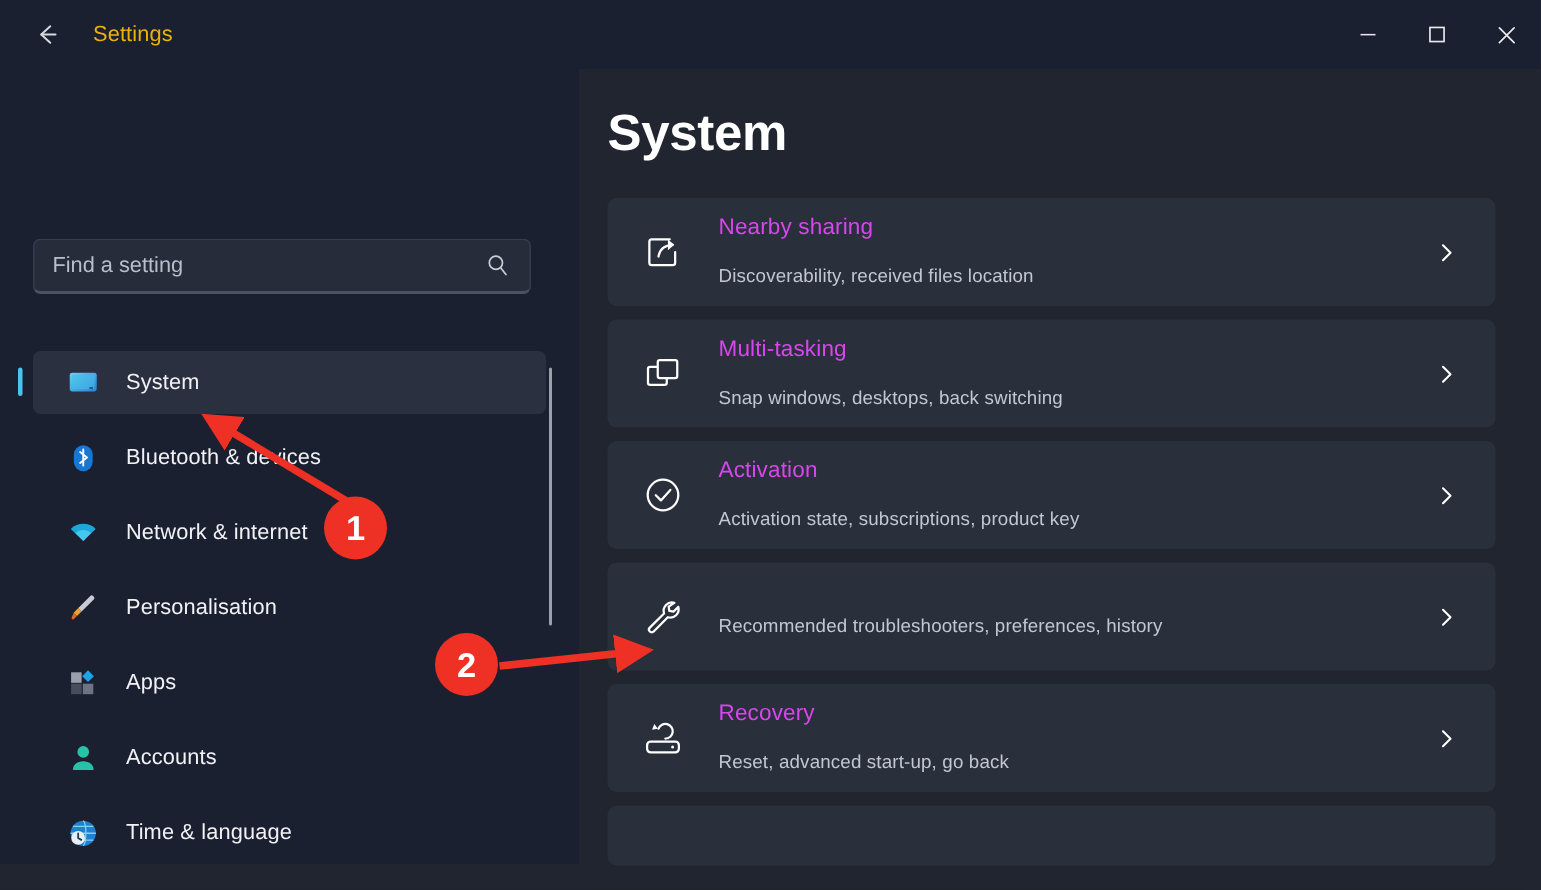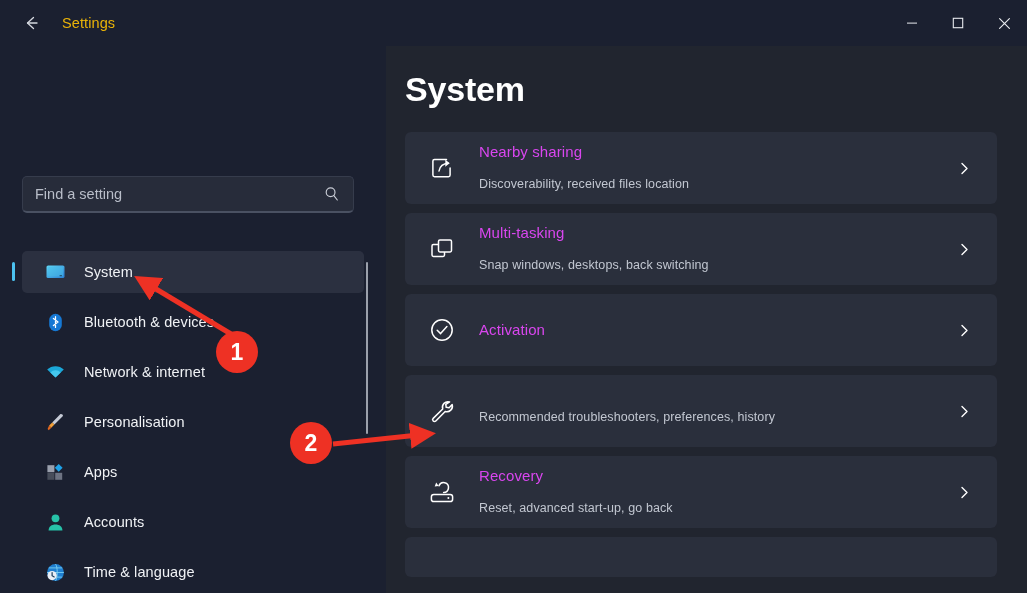--- a/index.html
+++ b/index.html
@@ -31,21 +31,21 @@
   #wincontrols {
     position:absolute; right:0; top:0; height:46px; display:flex;
   }
   .wc {
     width:46px; height:46px; display:flex; align-items:center; justify-content:center;
   }
   .wc svg { display:block; }
 
   
   #sidebar {
-    position:absolute; left:0; top:46px; width:386px; height:547px;
+    position:absolute; left:0; top:29px; width:386px; height:547px;
     background:#1b2030;
   }
   #search-wrap {
     position:absolute; left:22px; top:130px; width:332px; height:37px;
   }
   #search-box {
     width:100%; height:100%;
     background:#272c3a;
     border:1px solid #363c4c;
     border-bottom:2px solid #4a5162;
@@ -336,20 +336,21 @@
 
     <div class="card">
       <span class="card-icon">
         <svg width="28" height="28" viewBox="0 0 28 28" fill="none">
           <circle cx="14" cy="14" r="10.2" stroke="#ffffff" stroke-width="1.5"></circle>
           <path d="M9.2 14.2l3.4 3.4 6.3-7" stroke="#ffffff" stroke-width="1.5" stroke-linecap="round" stroke-linejoin="round"></path>
         </svg>
       </span>
       <div class="card-text">
         <div class="card-title">Activation</div>
+        <div class="card-sub">Activation state, subscriptions, product key</div>
       </div>
       <span class="card-chevron">
         <svg width="15" height="15" viewBox="0 0 15 15" fill="none">
           <path d="M5 2.5l5 5-5 5" stroke="#ffffff" stroke-width="1.4" stroke-linecap="round" stroke-linejoin="round"></path>
         </svg>
       </span>
     </div>
 
     <div class="card">
       <span class="card-icon">

